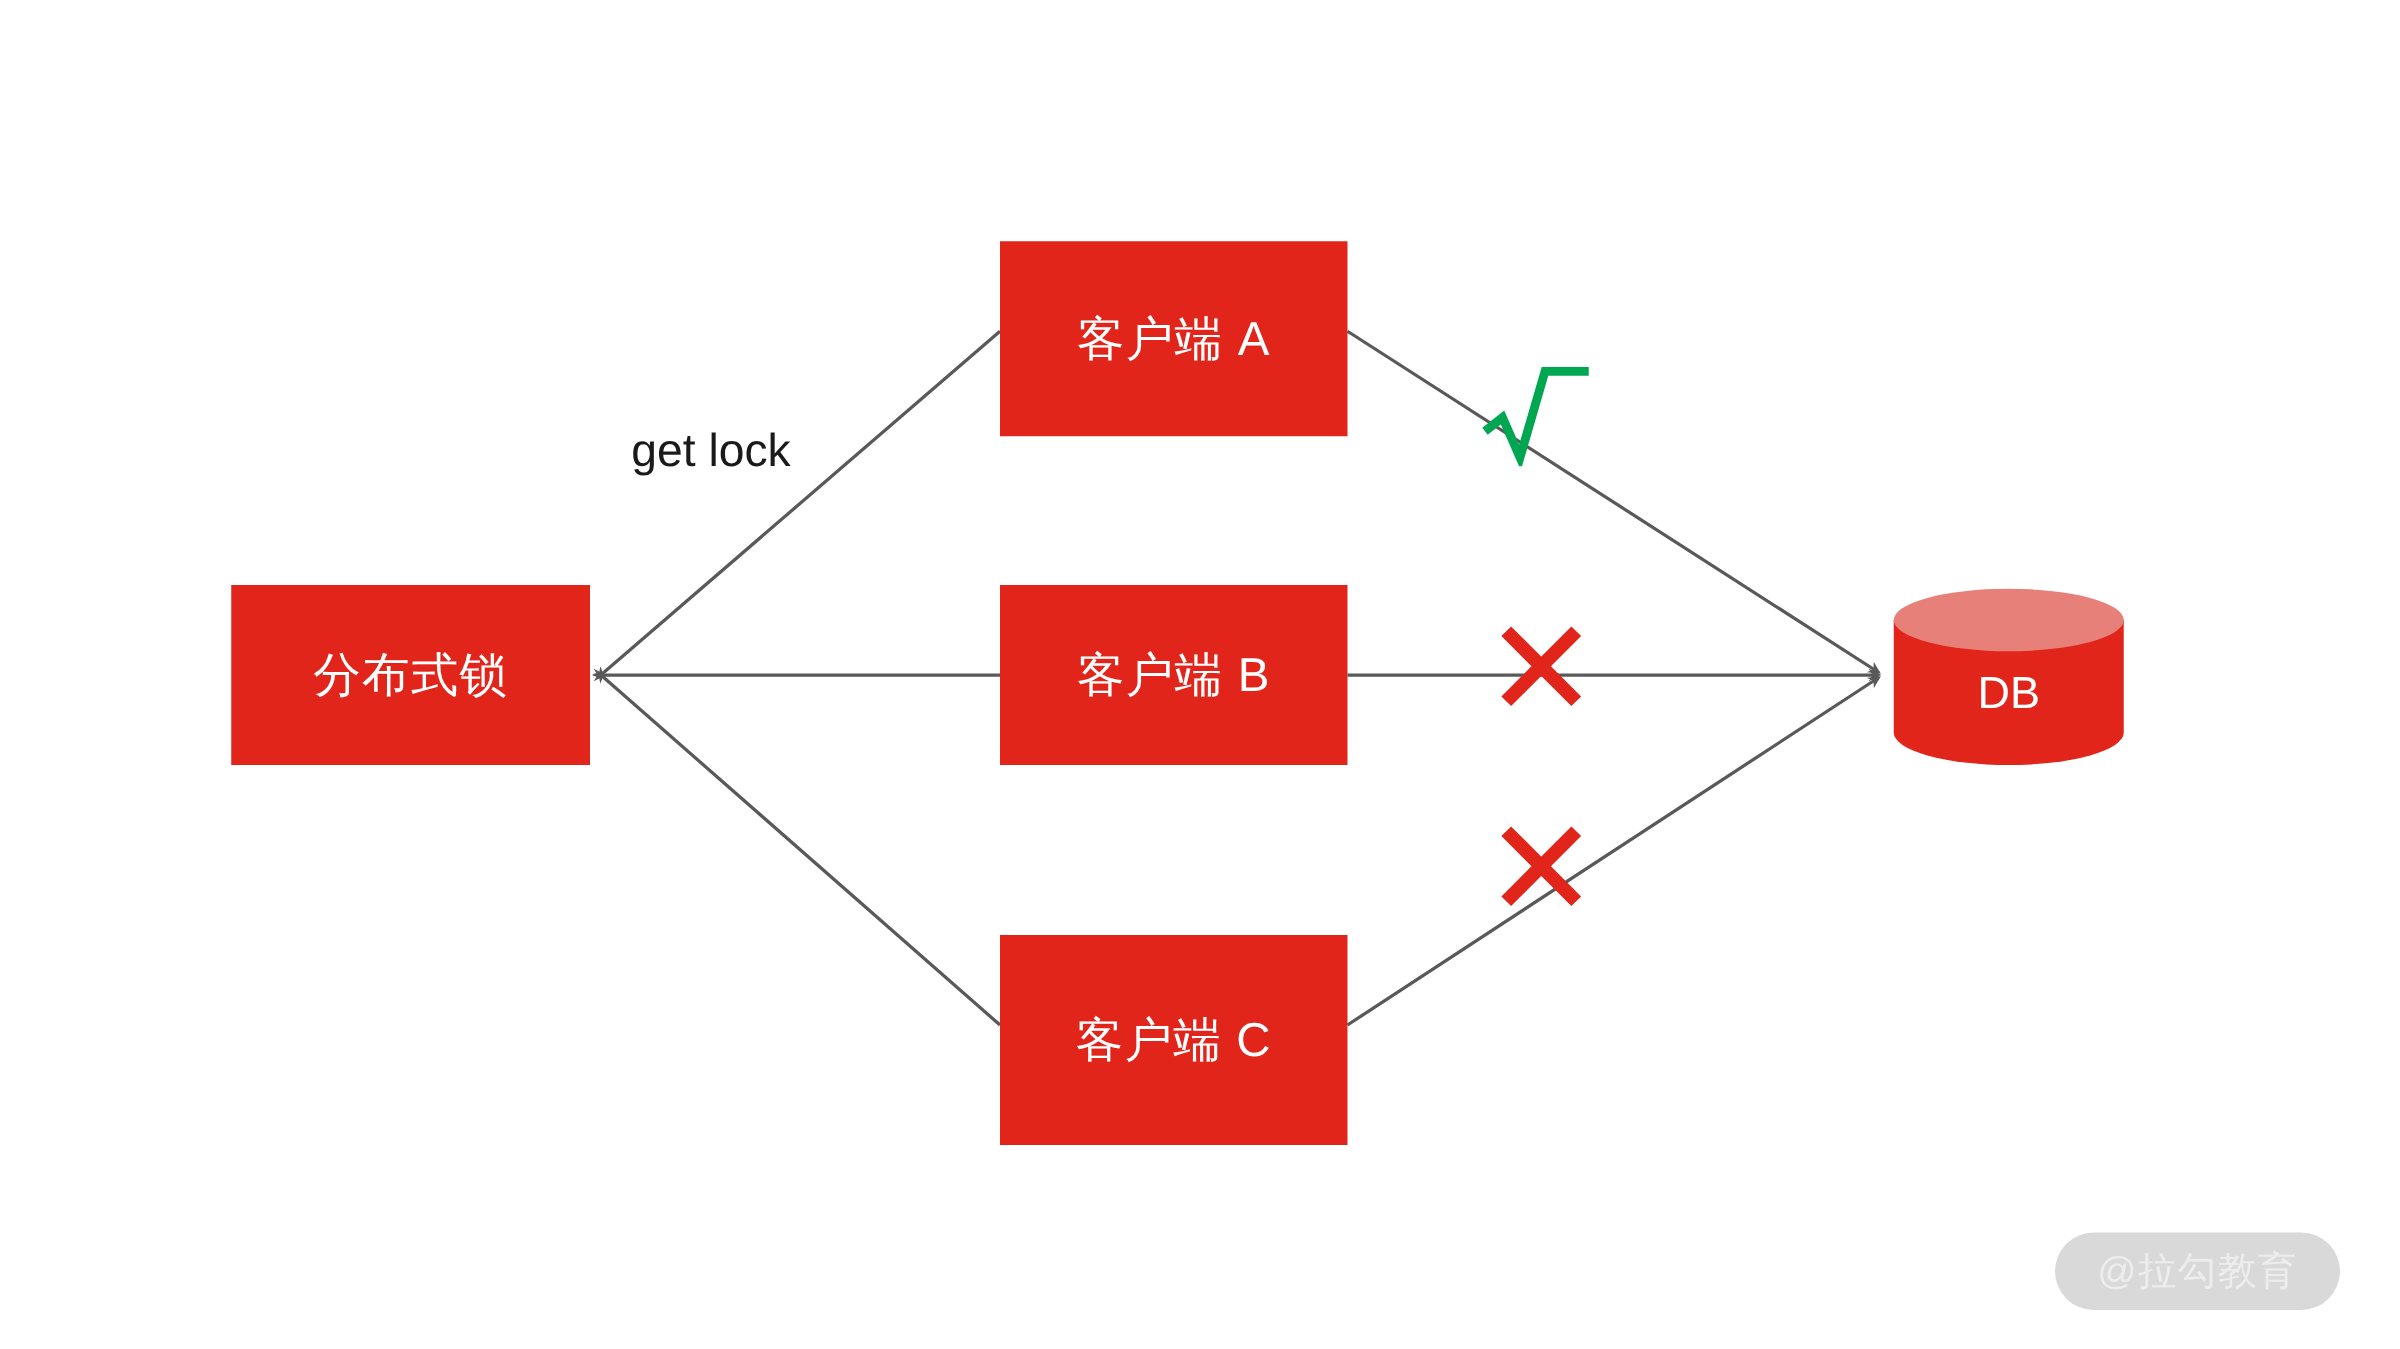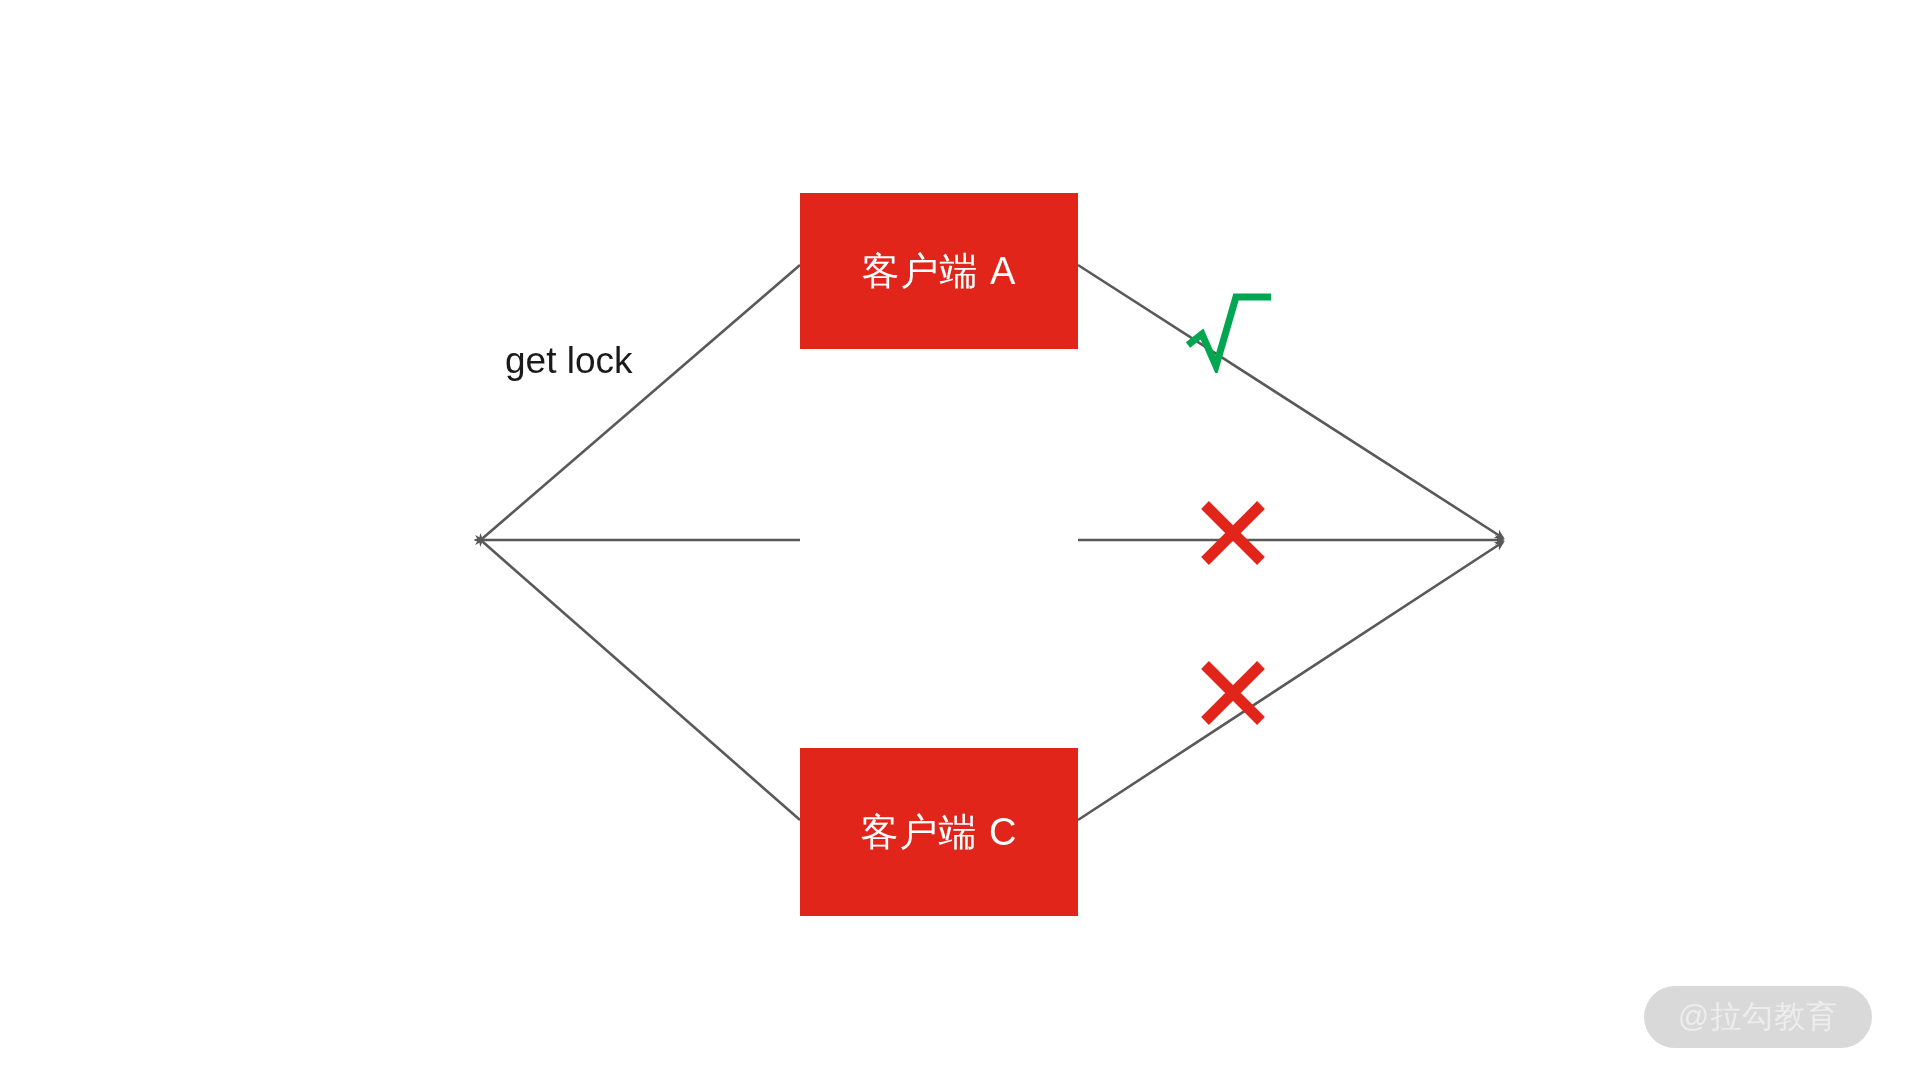--- a/index.html
+++ b/index.html
@@ -123,30 +123,43 @@
       <line x1="800" y1="265" x2="483" y2="538" marker-end="url(#arrow-left)"></line>
       <line x1="800" y1="540" x2="483" y2="540" marker-end="url(#arrow-left)"></line>
       <line x1="800" y1="820" x2="483" y2="542" marker-end="url(#arrow-left)"></line>
 
       <line x1="1078" y1="265" x2="1503" y2="538" marker-end="url(#arrow-right)"></line>
       <line x1="1078" y1="540" x2="1503" y2="540" marker-end="url(#arrow-right)"></line>
       <line x1="1078" y1="820" x2="1503" y2="542" marker-end="url(#arrow-right)"></line>
     </g>
   </svg>
 
+  <div id="lock-box" class="node-box">
+    <span>分布式锁</span>
+  </div>
 
   <div id="client-a-box" class="node-box">
     <span>客户端 A</span>
   </div>
 
+  <div id="client-b-box" class="node-box">
+    <span>客户端 B</span>
+  </div>
 
   <div id="client-c-box" class="node-box">
     <span>客户端 C</span>
   </div>
 
+  <div id="db-node">
+    <svg id="db-svg" viewBox="0 0 188 142" xmlns="http://www.w3.org/2000/svg">
+      <path d="M 2 26 L 2 116 A 92 26 0 0 0 186 116 L 186 26 Z" fill="#E2251B"></path>
+      <ellipse cx="94" cy="26" rx="92" ry="25" fill="#E8807A"></ellipse>
+    </svg>
+    <div id="db-label">DB</div>
+  </div>
 
   <div id="get-lock-label">get lock</div>
 
   <svg class="mark" id="check-mark" viewBox="0 0 90 85" xmlns="http://www.w3.org/2000/svg">
     <path d="M 3 57 L 17 46 L 31 78 L 51 9 L 86 9" stroke="#00A650" stroke-width="7" fill="none" stroke-linecap="butt" stroke-linejoin="miter"></path>
   </svg>
 
   <svg class="mark" id="cross-mark-1" viewBox="0 0 72 72" xmlns="http://www.w3.org/2000/svg">
     <path d="M 8 8 L 64 64 M 64 8 L 8 64" stroke="#E2251B" stroke-width="11" stroke-linecap="butt"></path>
   </svg>

